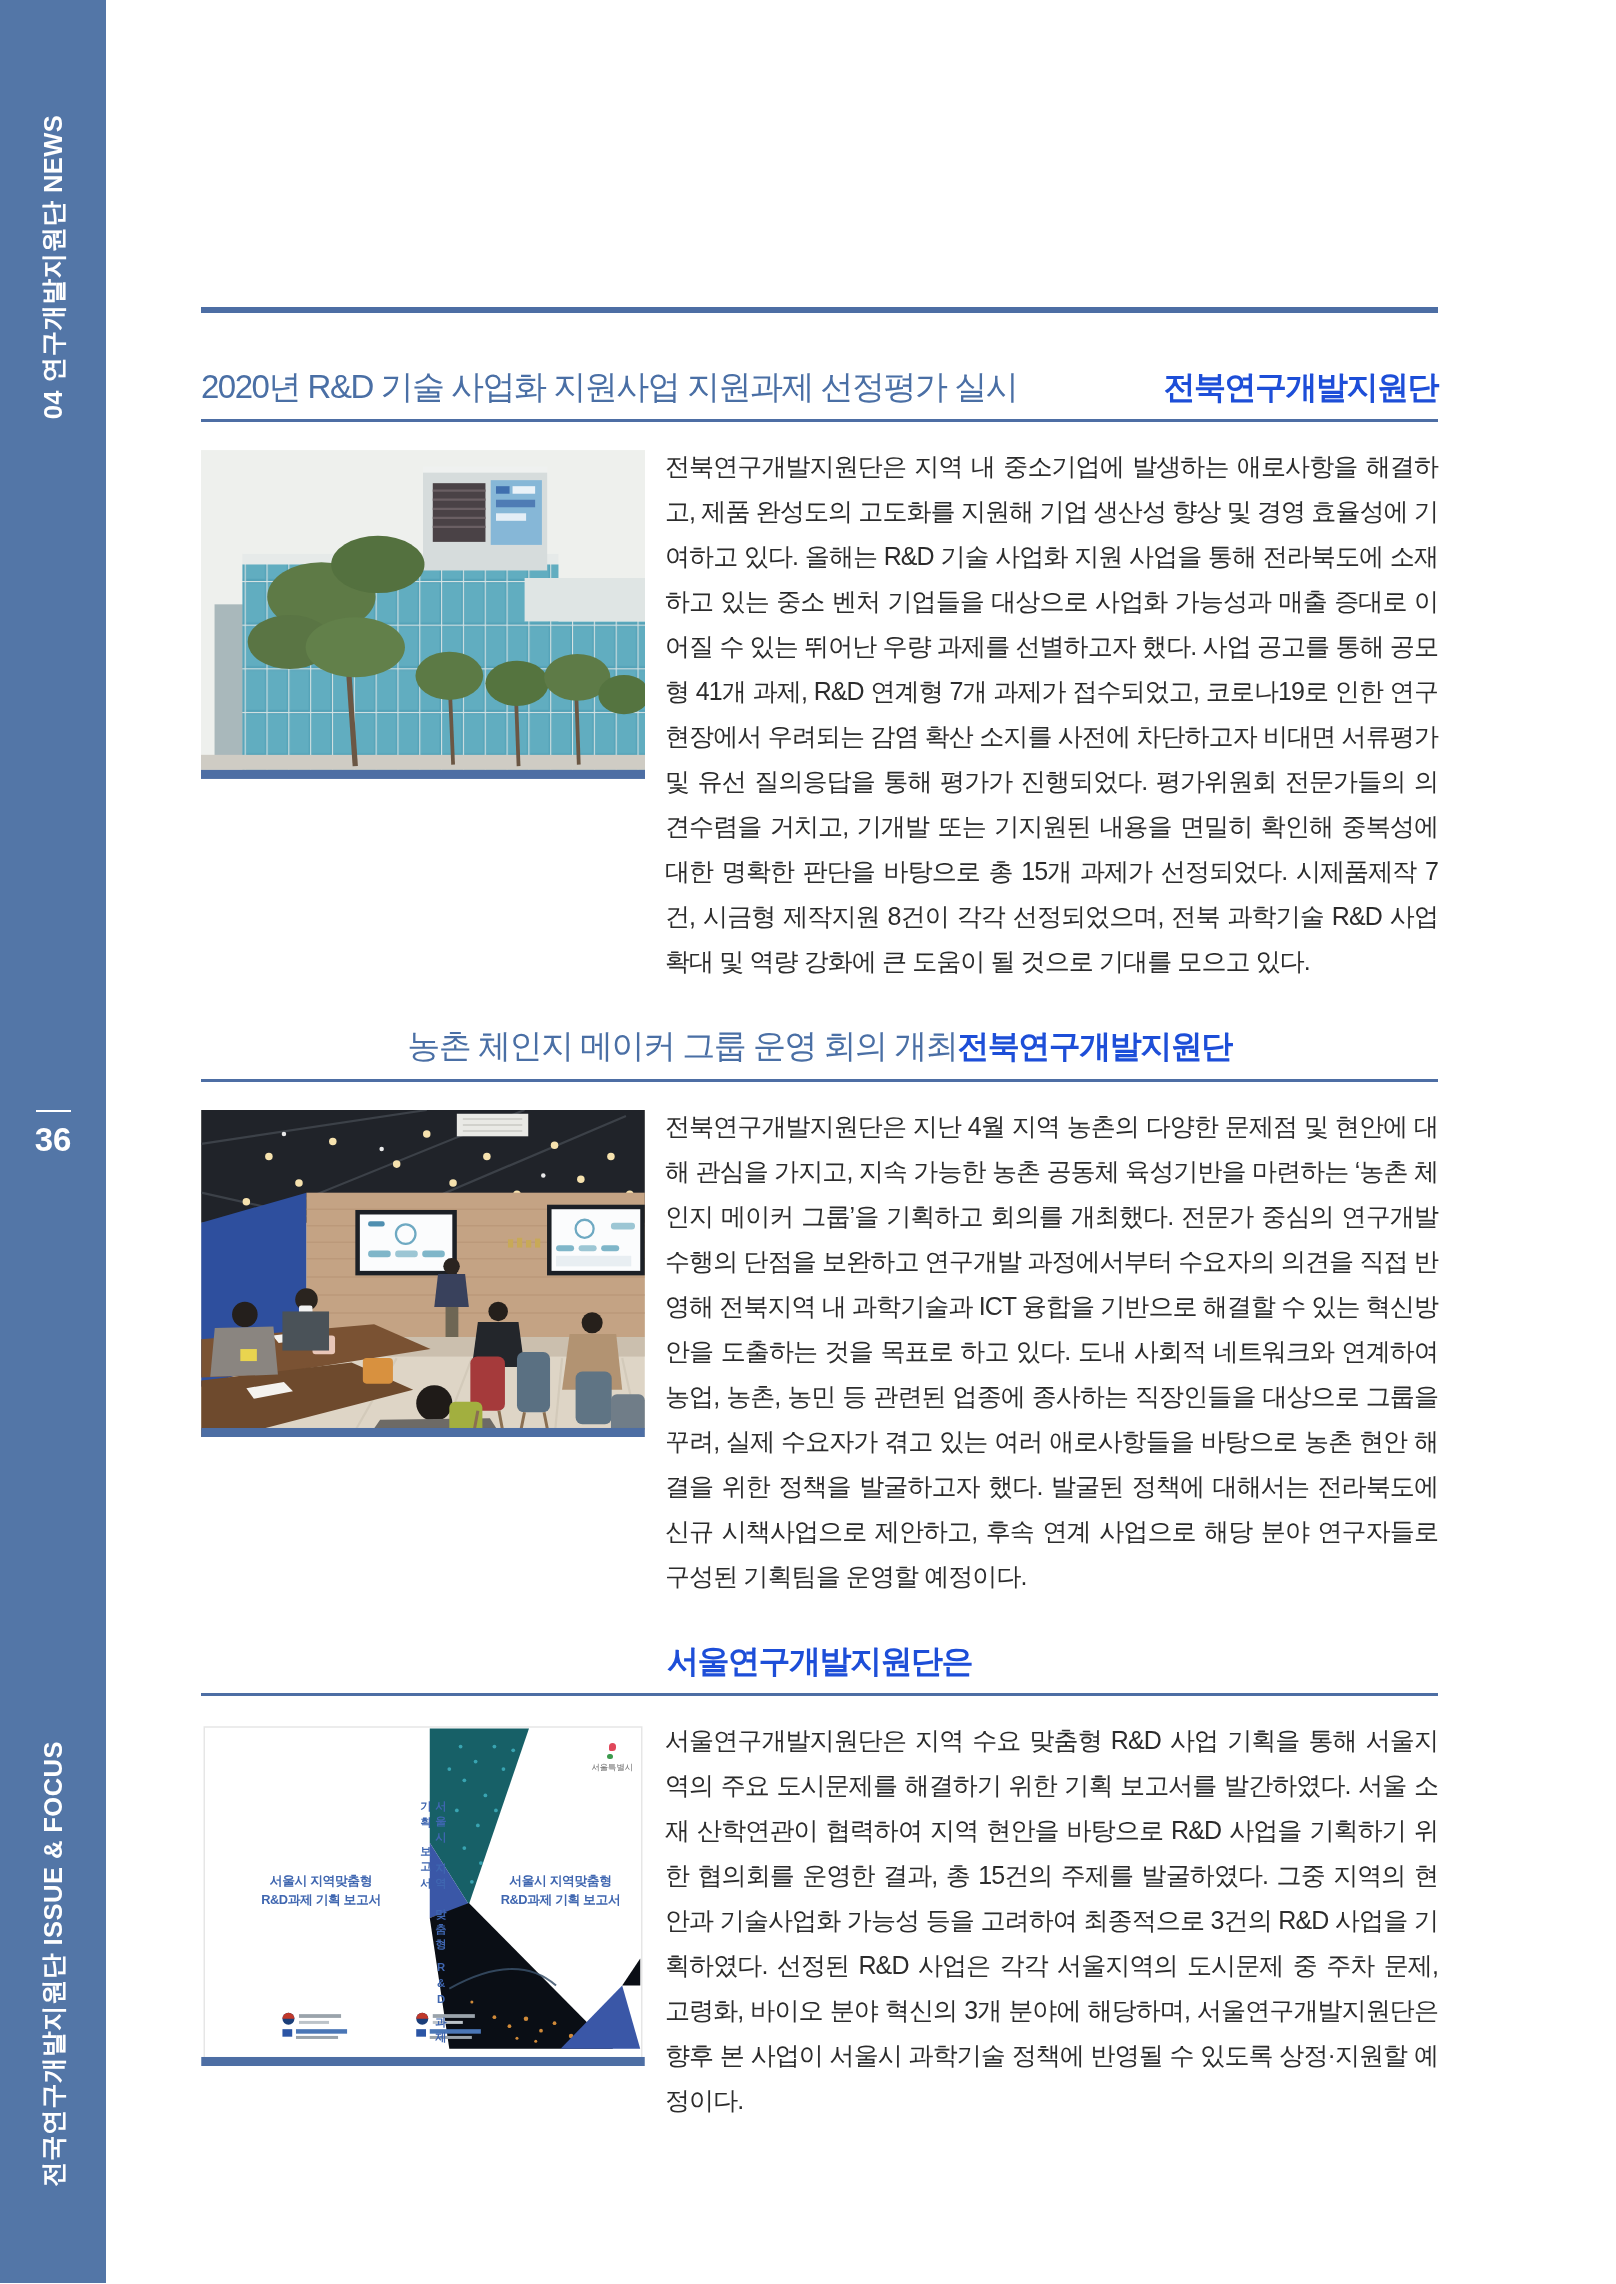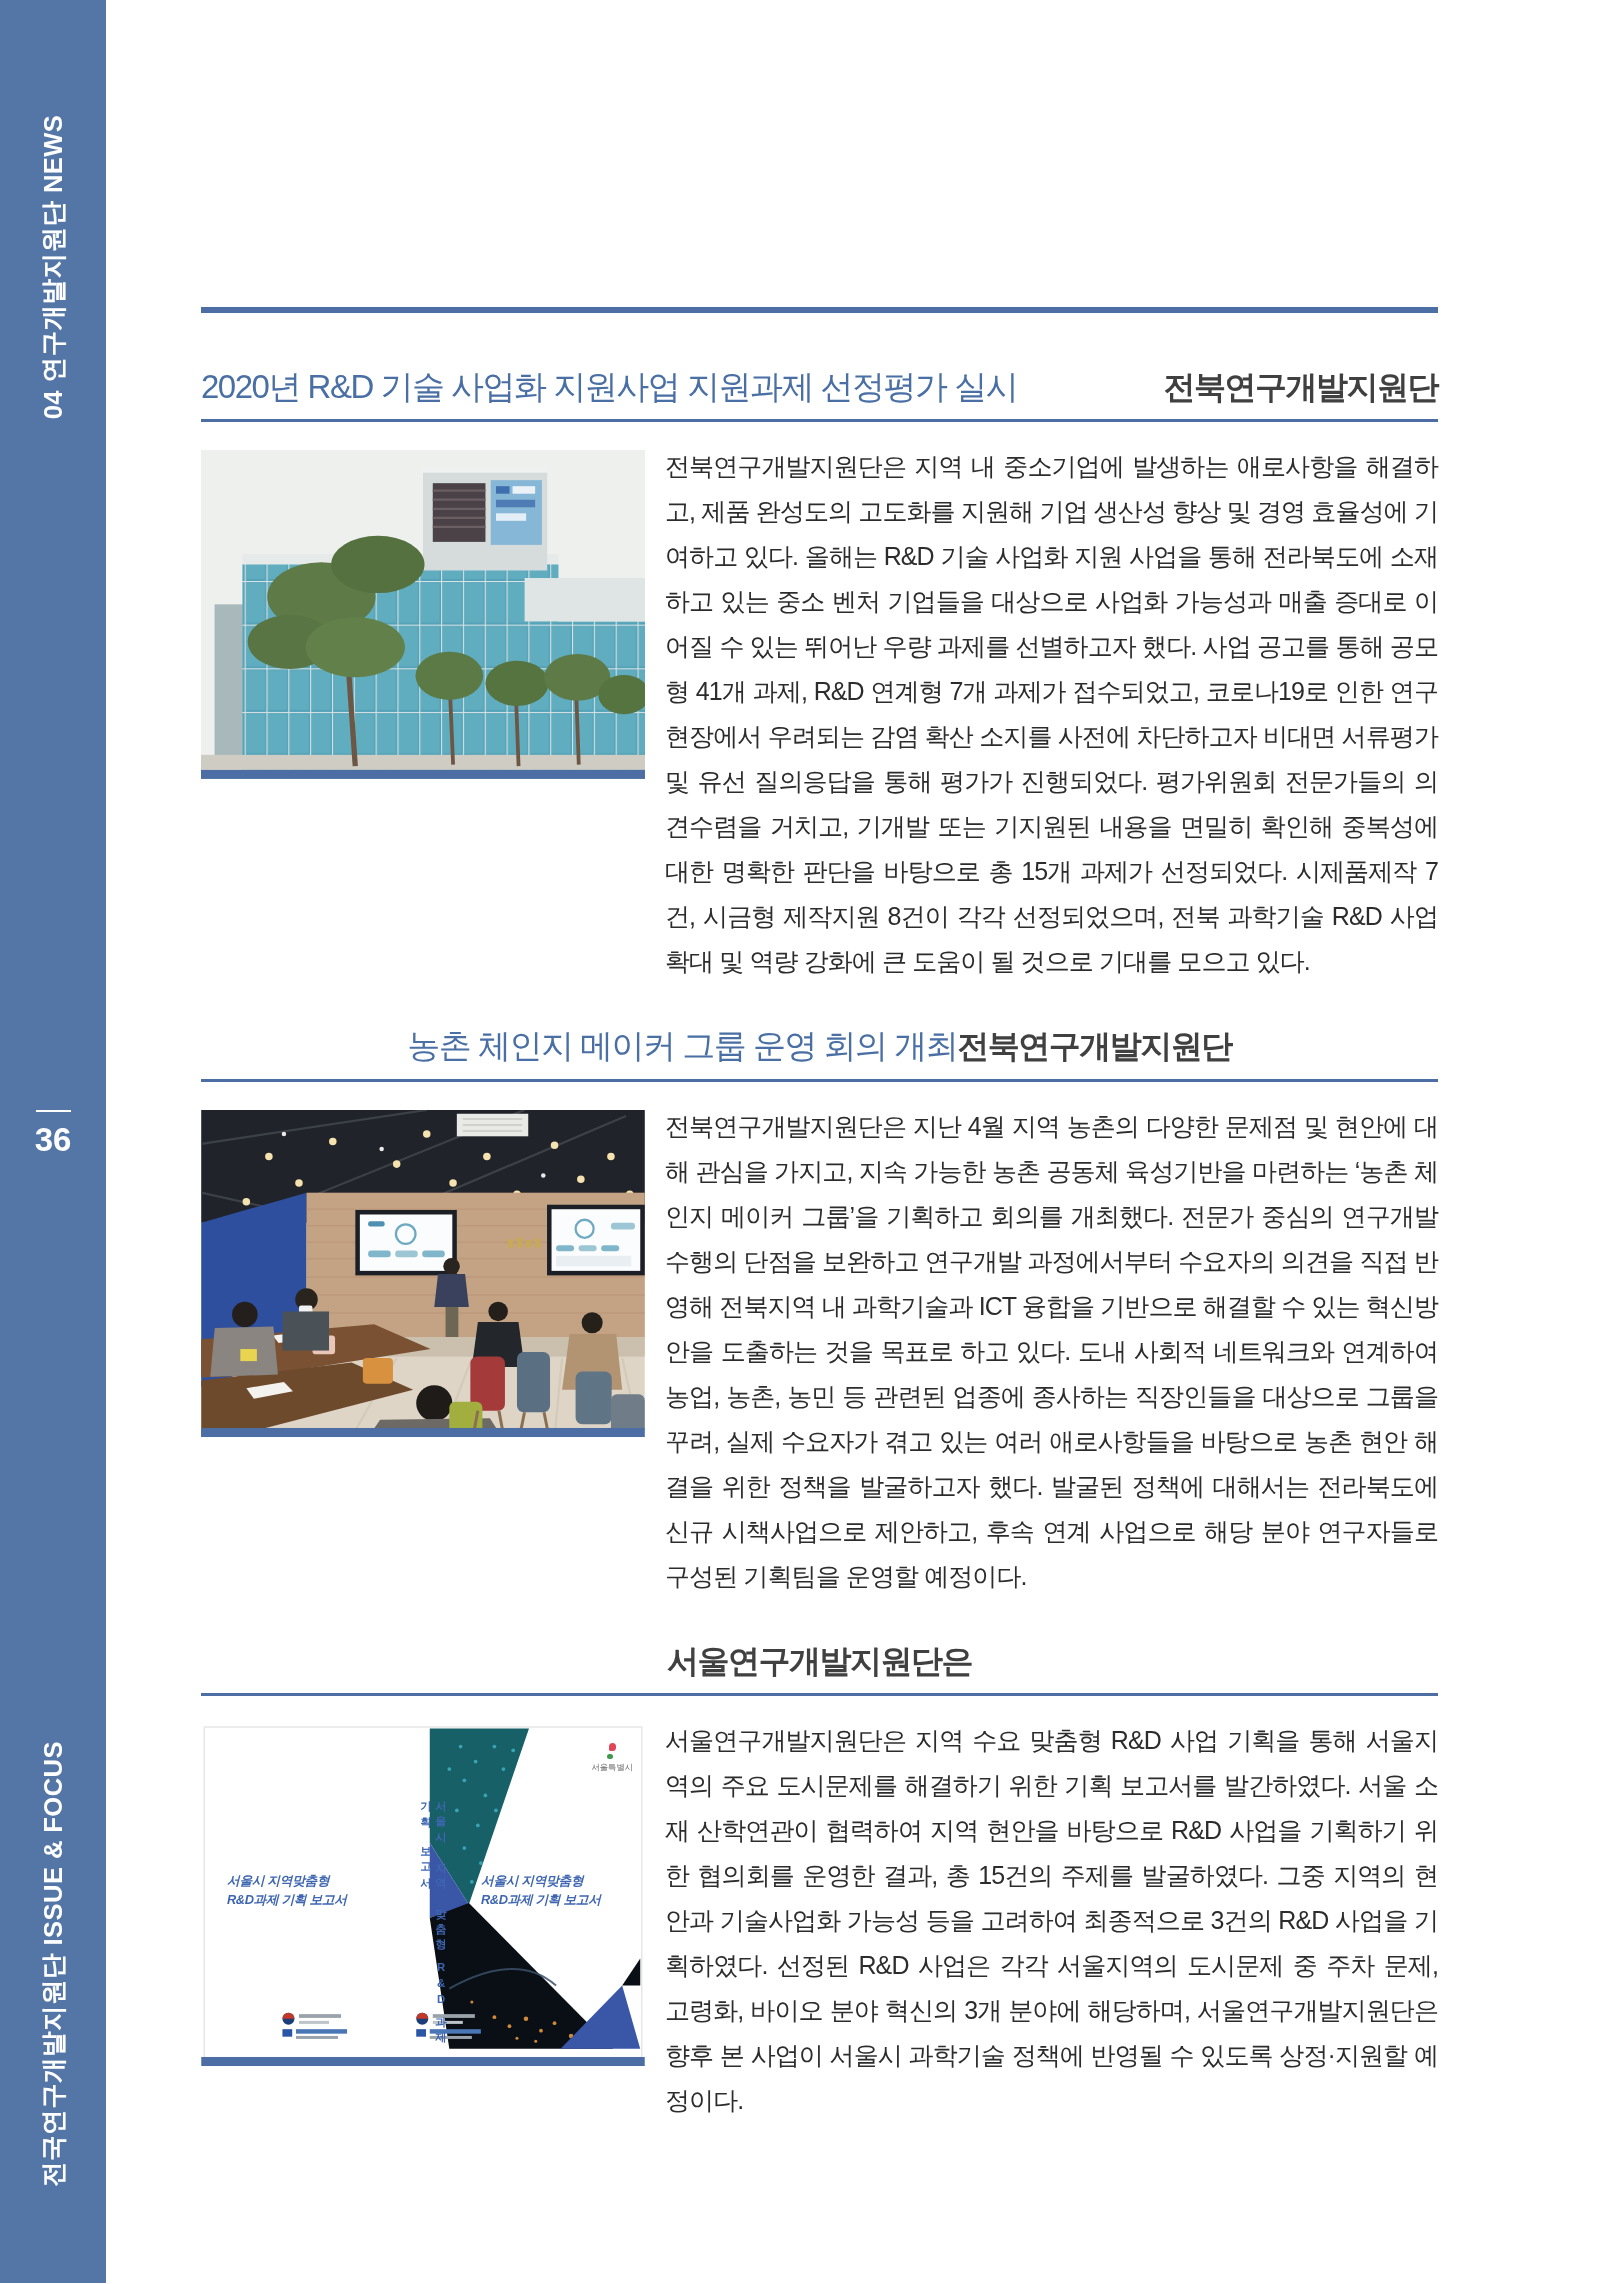--- a/index.html
+++ b/index.html
@@ -42,21 +42,21 @@
     border-bottom: 3.8px solid #4d6ea4;
     padding-bottom: 11.3px;
   }
   #a1 .article-header { margin-top: 53px; }
   #a2 .article-header, #a3 .article-header { margin-top: 41px; justify-content: center; }
   .article-title {
     font-size: 33px; font-weight: normal; color: #4a6fa5;
     letter-spacing: -1.5px; line-height: 42px; white-space: nowrap;
   }
   .article-org {
-    font-size: 32px; font-weight: bold; color: #404040;
+    font-size: 32px; font-weight: bold; color: #1d4ed8;
     letter-spacing: -1.5px; line-height: 42px; white-space: nowrap;
   }
 
   .article-content { display: flex; gap: 20px; margin-top: 28px; }
   .photo { flex: 0 0 444px; width: 444px; position: relative; overflow: hidden; }
   #a1 .photo { height: 329px; }
   #a2 .photo { height: 327px; }
   #a3 .photo { height: 342px; }
   .photo svg { display: block; width: 100%; height: 100%; }
 
@@ -65,23 +65,23 @@
     font-size: 25px; line-height: 45px;
     text-align: justify;
     color: #2c2c2c;
     letter-spacing: -0.9px;
     margin-top: -6px;
     word-break: break-all;
   }
 
   
   .cover-title {
-    position: absolute; text-align: left;
+    position: absolute; text-align: center;
     color: #3f66b0; font-weight: bold;
-    font-size: 12.8px; line-height: 19px; letter-spacing: -0.4px; font-style: italic;
+    font-size: 12.8px; line-height: 19px; letter-spacing: -0.4px;
   }
   .cover-title.left  { left: 26px;  top: 147px; width: 188px; }
   .cover-title.right { left: 280px; top: 147px; width: 159px; }
   .cover-spine {
     position: absolute; left: 217px; top: 69px; height: 248px;
     writing-mode: vertical-rl; text-orientation: upright;
     color: #3f66b0; font-weight: bold; font-size: 11.3px; letter-spacing: 3.8px;
   }
   .cover-city {
     position: absolute; right: 12px; top: 19.5px;

